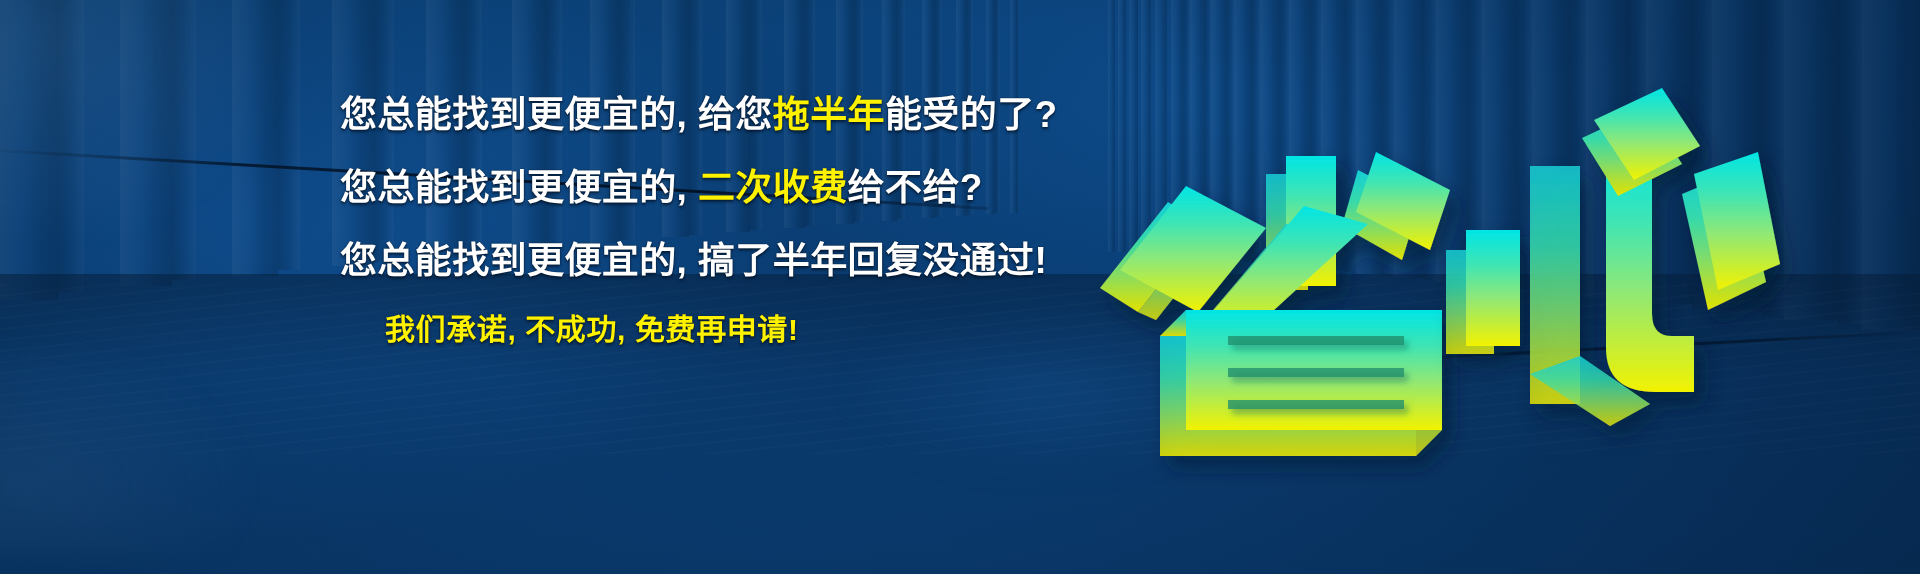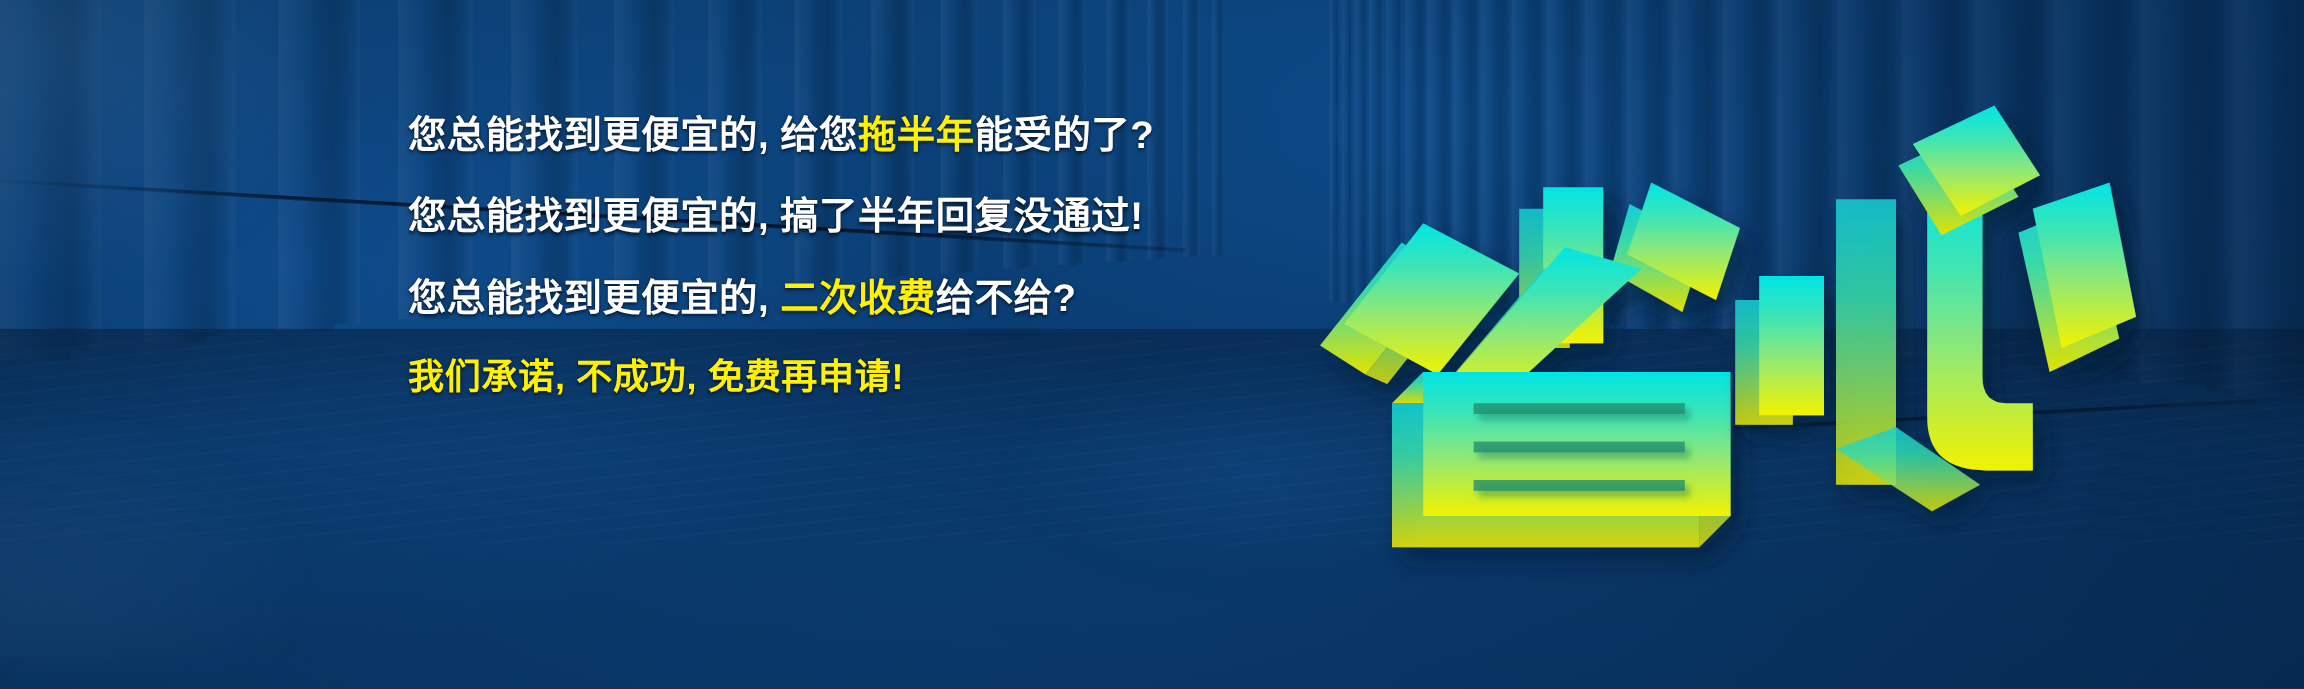--- a/index.html
+++ b/index.html
@@ -142,39 +142,40 @@
   }
 
   
   .copy {
     position: absolute;
     left: 340px;
     top: 96px;
     width: 720px;
   }
   .line {
-    font-size: 32px;
+    font-size: 37px;
     font-weight: 700;
     letter-spacing: .4px;
     line-height: 1;
     margin-bottom: 36px;
     white-space: nowrap;
     color: #ffffff;
     text-shadow:
        0 2px 3px rgba(0,12,28,0.72),
        0 0 1px rgba(0,12,28,0.9);
   }
   .line:last-child { margin-bottom: 0; }
   .hl {
     color: #fff200;
   }
   .line--accent {
     color: #fff200;
     font-size: 30px;
     letter-spacing: .6px;
+    margin-left: 45px;
   }
 
   
   .headline {
     position: absolute;
     left: 1090px;
     top: 74px;
     width: 690px;
     height: 400px;
   }
@@ -270,25 +271,25 @@
   <div class="corner-sheen2"></div>
   <div class="vignette"></div>
 
   <div class="copy">
 
     <div class="line">
       <span>您总能找到更便宜的, 给您</span><span class="hl">拖半年</span><span>能受的了?</span>
     </div>
 
     <div class="line">
+      <span>您总能找到更便宜的, </span><span class="hl">二次收费</span><span>给不给?</span>
+    </div>
+
+    <div class="line">
       <span>您总能找到更便宜的, 搞了半年回复没通过!</span>
-    </div>
-
-    <div class="line">
-      <span>您总能找到更便宜的, </span><span class="hl">二次收费</span><span>给不给?</span>
     </div>
 
 
     <div class="line line--accent">我们承诺, 不成功, 免费再申请!</div>
   </div>
 
   <div class="headline">
     <svg viewBox="0 0 690 400" xmlns="http://www.w3.org/2000/svg" aria-hidden="true">
       <defs>
         <linearGradient id="faceGrad" x1="0" y1="0" x2="0" y2="1">

